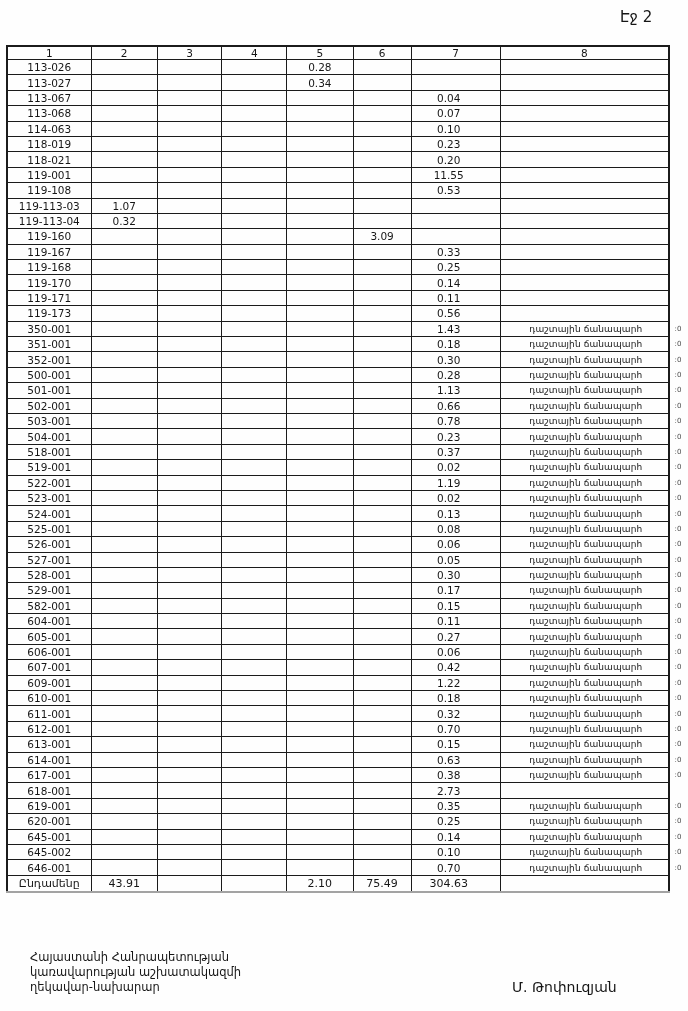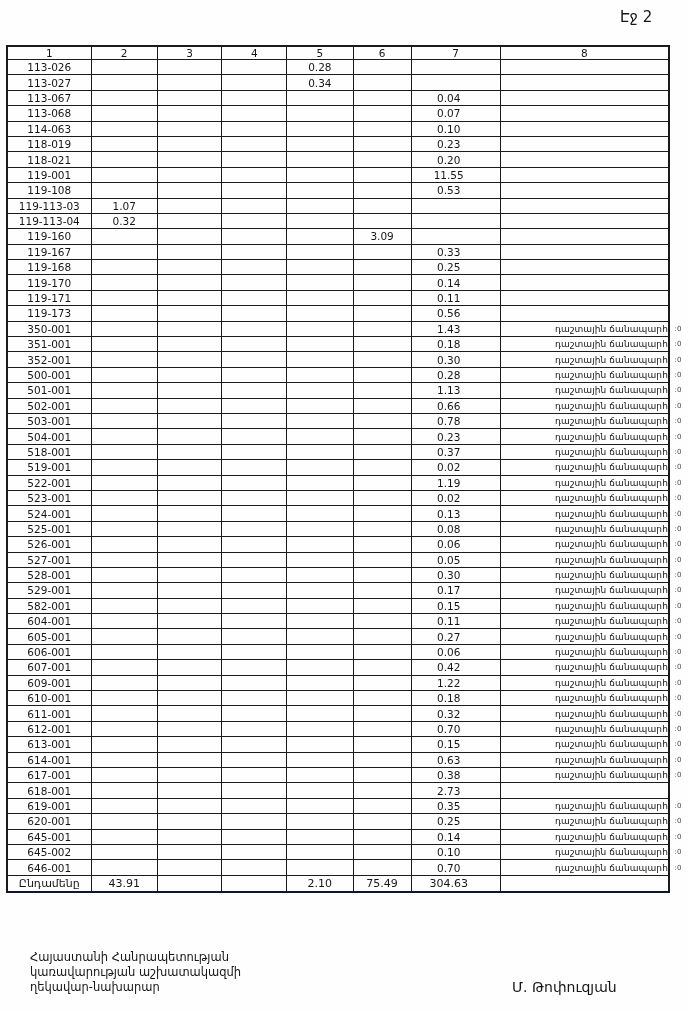--- a/index.html
+++ b/index.html
@@ -53,35 +53,35 @@
   .c1 { width: 85px; border-left-width: 2px !important; }
   .c2 { width: 69px; }
   .c3 { width: 70px; }
   .c4 { width: 70px; }
   .c5 { width: 70px; }
   .c6 { width: 60px; }
   .c7 { width: 78px; }
   .c8 { width: 170px; border-right-width: 2px !important; }
   td.c7 { padding-right: 14px; }
   td.c8 {
-    text-align: right;
+    text-align: center;
     font-size: 9px;
     padding-left: 3px;
     letter-spacing: 0.1px;
   }
   th.mark-cell, td.mark-cell {
     border: none !important;
     width: 17px;
     font-size: 7px;
     color: #4a4a4a;
     text-align: center;
     vertical-align: middle;
   }
   .total-row td.data {
-    border-bottom: 2px solid #0f172a;
+    border-bottom: 2px solid #a3a3a3;
     height: 15px;
     font-size: 11px;
   }
   .footer-left {
     position: absolute;
     left: 30px;
     top: 950px;
     font-size: 11.5px;
     line-height: 15px;
   }

